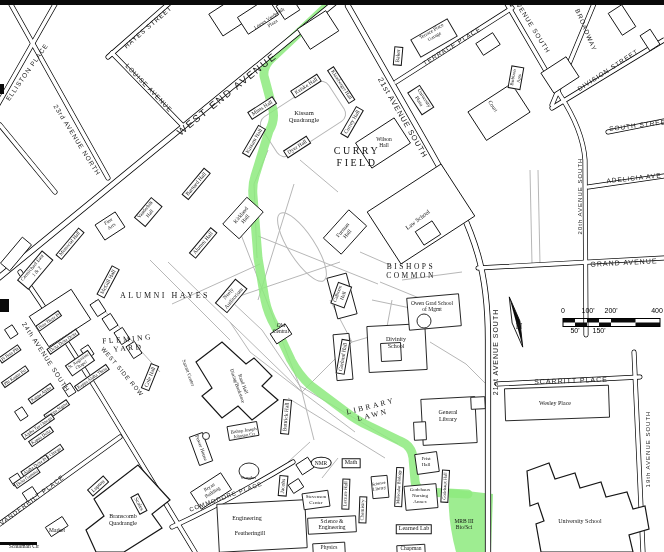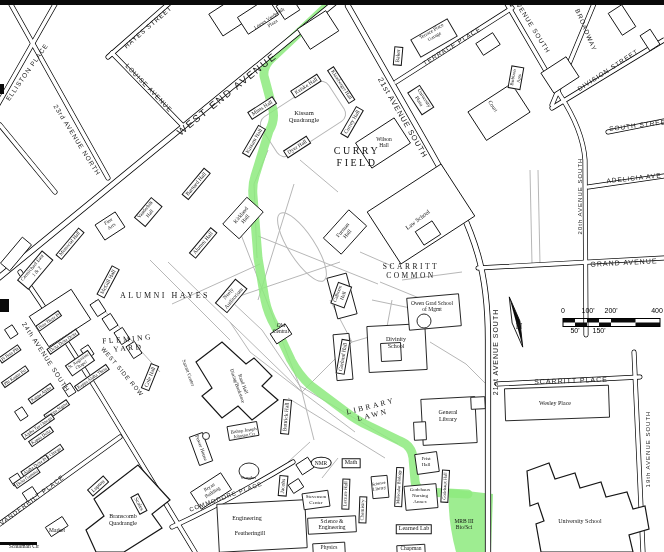--- a/index.html
+++ b/index.html
@@ -202,21 +202,21 @@
       <div class="lbl st" style="left: 648px; top: 449px; font-size: 6px; transform: translate(-50%, -50%) rotate(-90deg);">19th AVENUE SOUTH</div>
       <div class="lbl st" style="left: 46px; top: 357px; font-size: 6.5px; transform: translate(-50%, -50%) rotate(57deg);">24th AVENUE SOUTH</div>
       <div class="lbl st" style="left: 32px; top: 500px; font-size: 6.5px; transform: translate(-50%, -50%) rotate(-37deg);">VANDERBILT PLACE</div>
       <div class="lbl st" style="left: 122px; top: 372px; font-size: 6px; transform: translate(-50%, -50%) rotate(50deg);">WEST SIDE ROW</div>
       <div class="lbl st" style="left: 226px; top: 497px; font-size: 6px; transform: translate(-50%, -50%) rotate(-20deg);">COMMODORE PLACE</div>
       <div class="lbl ar" style="left: 357px; top: 156px; font-size: 10px; transform: translate(-50%, -50%) rotate(0deg);">CURRY
 FIELD</div>
       <div class="lbl ar" style="left: 165px; top: 296px; font-size: 8px; transform: translate(-50%, -50%) rotate(0deg);">ALUMNI HAYES</div>
       <div class="lbl ar" style="left: 128px; top: 344px; font-size: 7.5px; transform: translate(-50%, -50%) rotate(-5deg);">FLEMING
 YARD</div>
-      <div class="lbl ar" style="left: 411px; top: 272px; font-size: 7.5px; transform: translate(-50%, -50%) rotate(0deg);">SCARRITT
+      <div class="lbl ar" style="left: 411px; top: 272px; font-size: 7.5px; transform: translate(-50%, -50%) rotate(0deg);">BISHOPS
 COMMON</div>
       <div class="lbl ar" style="left: 372px; top: 411px; font-size: 7.5px; transform: translate(-50%, -50%) rotate(-14deg);">LIBRARY
 LAWN</div>
       <div class="lbl b" style="left: 304px; top: 116px; font-size: 6.5px; transform: translate(-50%, -50%) rotate(0deg);">Kissam
 Quadrangle</div>
       <div class="lbl b" style="left: 271px; top: 21px; font-size: 5px; transform: translate(-50%, -50%) rotate(-33deg);">Loews Vanderbilt
 Plaza</div>
       <div class="lbl b" style="left: 433px; top: 34px; font-size: 5px; transform: translate(-50%, -50%) rotate(-30deg);">Terrace Place
 Garage</div>
       <div class="lbl b" style="left: 493px; top: 106px; font-size: 5.5px; transform: translate(-50%, -50%) rotate(55deg);">Court</div>

